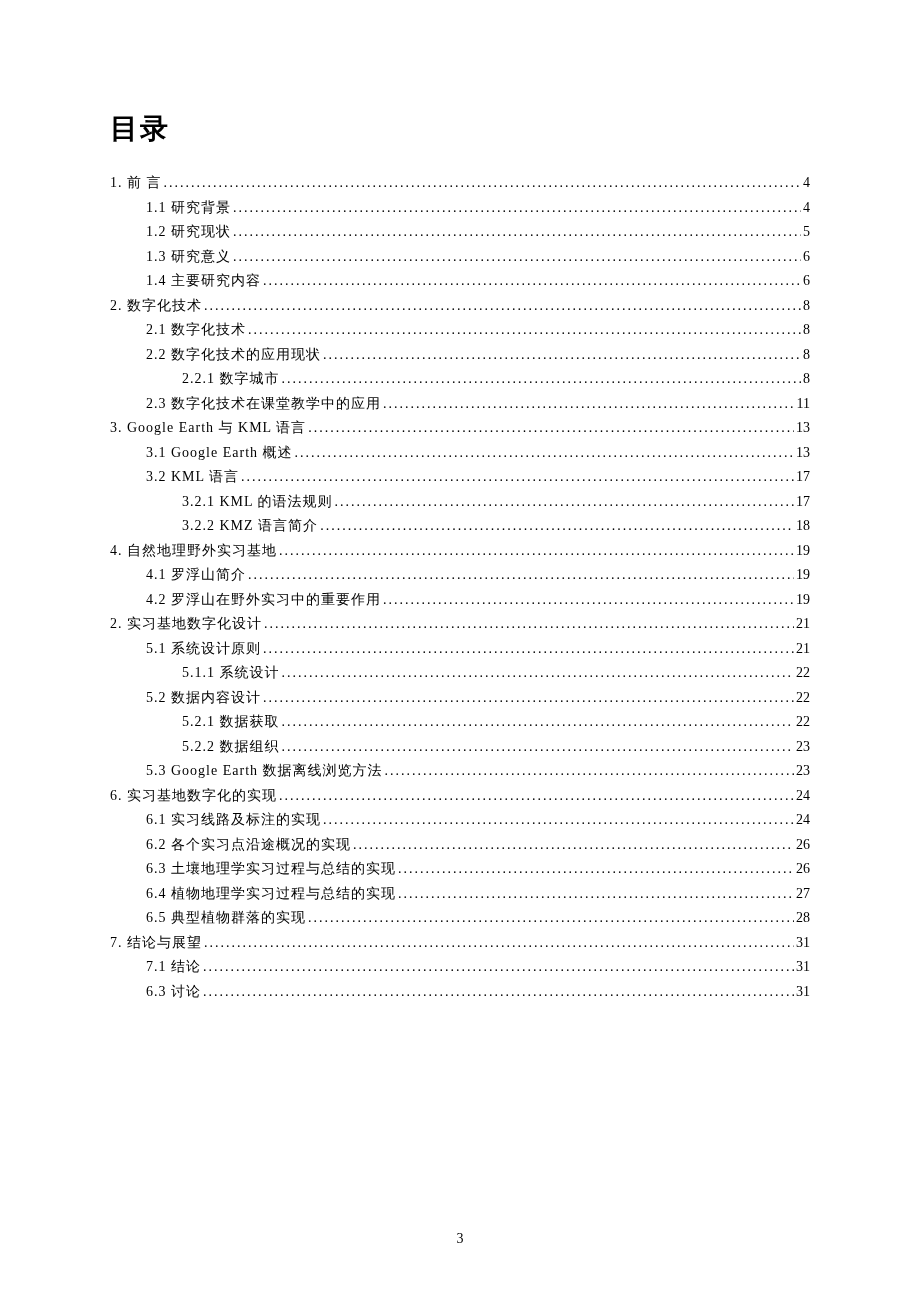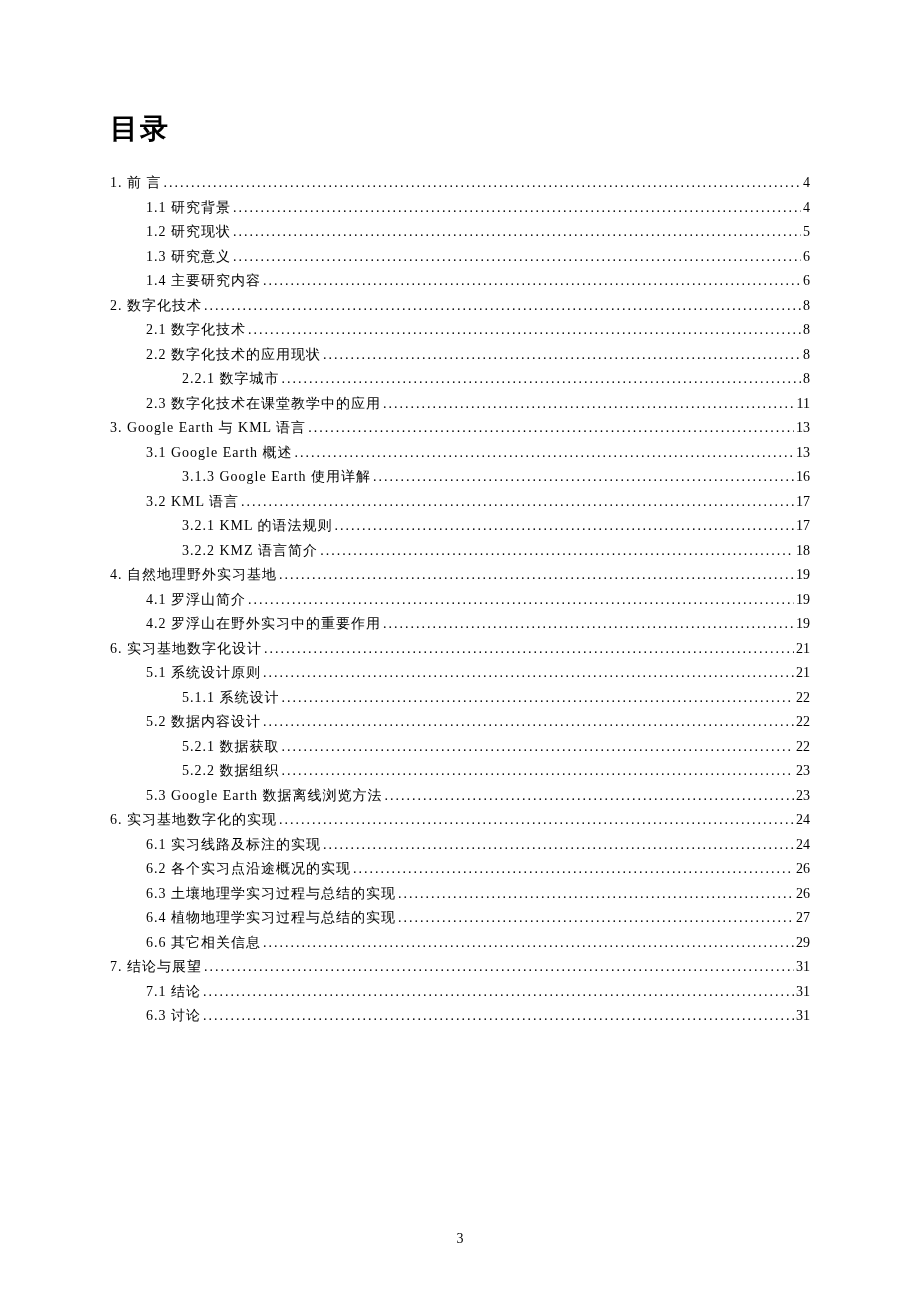--- a/index.html
+++ b/index.html
@@ -119,25 +119,20 @@
       <div class="toc-row lvl0">
         <span class="toc-label">3.  Google Earth 与 KML 语言 </span>
         <span class="toc-dots"></span>
         <span class="toc-page">13</span>
       </div>
       <div class="toc-row lvl1">
         <span class="toc-label">3.1 Google Earth 概述 </span>
         <span class="toc-dots"></span>
         <span class="toc-page">13</span>
       </div>
-      <div class="toc-row lvl2">
-        <span class="toc-label">3.1.3 Google Earth 使用详解</span>
-        <span class="toc-dots"></span>
-        <span class="toc-page">16</span>
-      </div>
       <div class="toc-row lvl1">
         <span class="toc-label">3.2 KML 语言 </span>
         <span class="toc-dots"></span>
         <span class="toc-page">17</span>
       </div>
       <div class="toc-row lvl2">
         <span class="toc-label">3.2.1 KML 的语法规则 </span>
         <span class="toc-dots"></span>
         <span class="toc-page">17</span>
       </div>
@@ -155,21 +150,21 @@
         <span class="toc-label">4.1 罗浮山简介</span>
         <span class="toc-dots"></span>
         <span class="toc-page">19</span>
       </div>
       <div class="toc-row lvl1">
         <span class="toc-label">4.2 罗浮山在野外实习中的重要作用</span>
         <span class="toc-dots"></span>
         <span class="toc-page">19</span>
       </div>
       <div class="toc-row lvl0">
-        <span class="toc-label">6.  实习基地数字化设计</span>
+        <span class="toc-label">2.  实习基地数字化设计</span>
         <span class="toc-dots"></span>
         <span class="toc-page">21</span>
       </div>
       <div class="toc-row lvl1">
         <span class="toc-label">5.1 系统设计原则</span>
         <span class="toc-dots"></span>
         <span class="toc-page">21</span>
       </div>
       <div class="toc-row lvl2">
         <span class="toc-label">5.1.1 系统设计</span>
@@ -215,23 +210,23 @@
         <span class="toc-label">6.3 土壤地理学实习过程与总结的实现</span>
         <span class="toc-dots"></span>
         <span class="toc-page">26</span>
       </div>
       <div class="toc-row lvl1">
         <span class="toc-label">6.4 植物地理学实习过程与总结的实现</span>
         <span class="toc-dots"></span>
         <span class="toc-page">27</span>
       </div>
       <div class="toc-row lvl1">
-        <span class="toc-label">6.6 其它相关信息</span>
-        <span class="toc-dots"></span>
-        <span class="toc-page">29</span>
+        <span class="toc-label">6.5 典型植物群落的实现</span>
+        <span class="toc-dots"></span>
+        <span class="toc-page">28</span>
       </div>
       <div class="toc-row lvl0">
         <span class="toc-label">7.  结论与展望</span>
         <span class="toc-dots"></span>
         <span class="toc-page">31</span>
       </div>
       <div class="toc-row lvl1">
         <span class="toc-label">7.1 结论</span>
         <span class="toc-dots"></span>
         <span class="toc-page">31</span>

